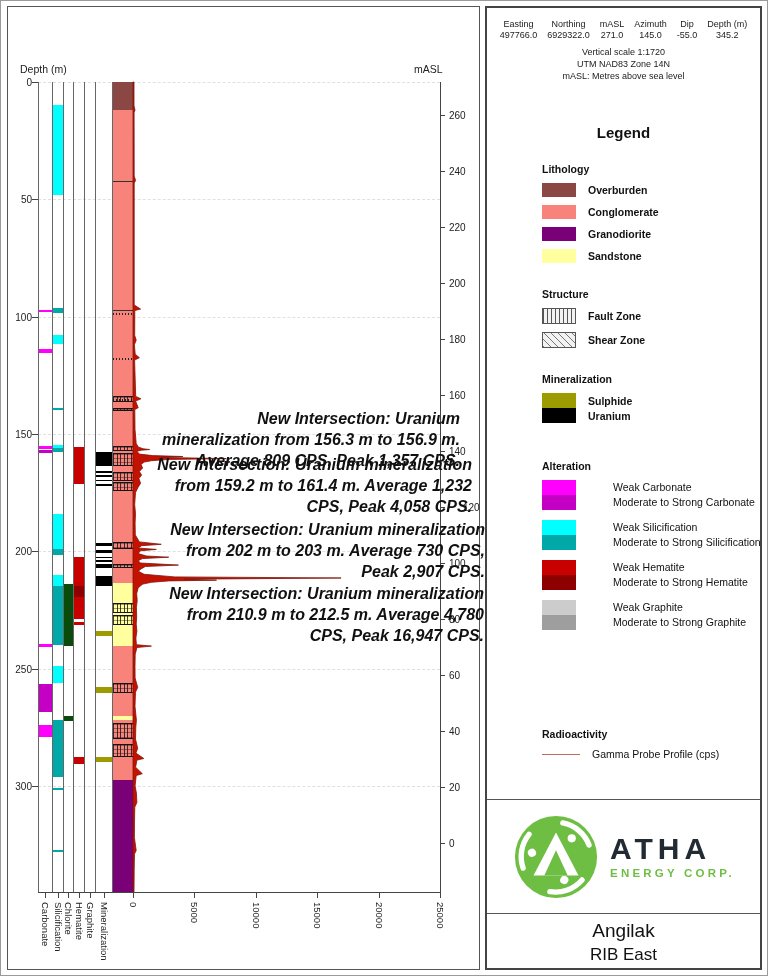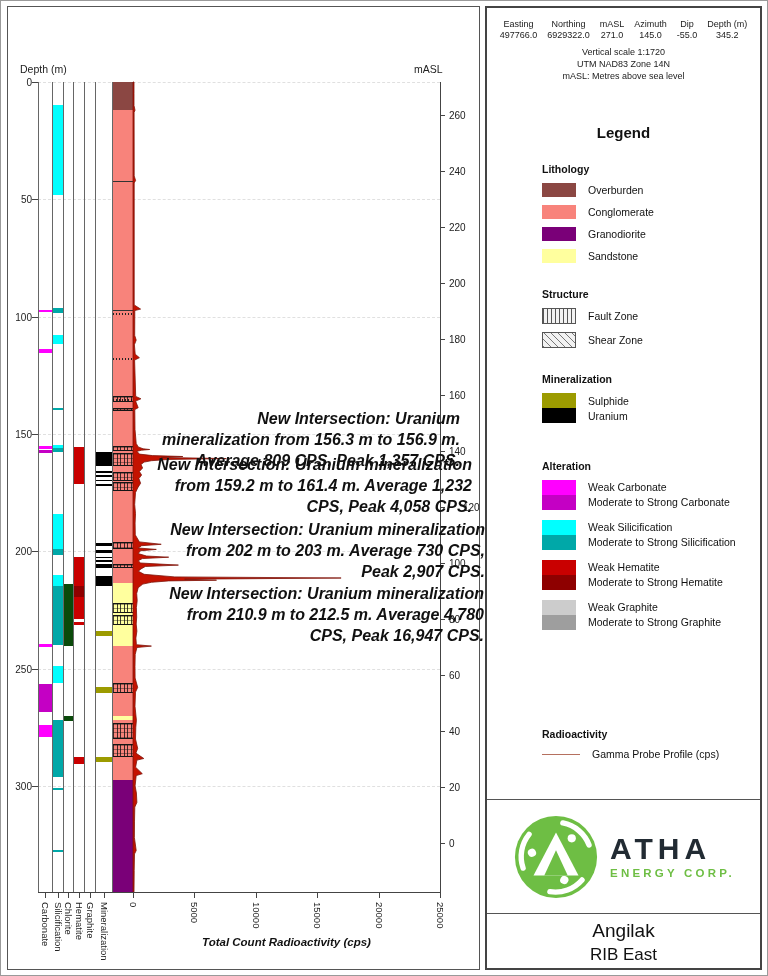--- a/index.html
+++ b/index.html
@@ -34,25 +34,25 @@
   .meta-col{text-align:center;}
   .meta-label{font-size:9px;color:#222;}
   .meta-value{font-size:9px;color:#222;margin-top:1px;}
   .rp-note{font-size:9px;color:#222;margin-top:2px;}
   #rp-note1{margin-top:7px;}
   #legend-title{position:absolute;top:116px;left:0;width:100%;text-align:center;font-size:15px;font-weight:bold;}
   .lsection{position:absolute;left:0;width:100%;}
   .lheading{font-size:10.5px;font-weight:bold;margin-left:55px;margin-bottom:8px;}
   .lrow{display:flex;align-items:center;margin-left:55px;margin-bottom:8px;}
   .lrow .swatch{width:34px;height:14px;flex:0 0 34px;}
-  .lrow .llabel{font-size:10.5px;margin-left:12px;white-space:nowrap;}
+  .lrow .llabel{font-size:10.5px;margin-left:12px;white-space:nowrap;font-weight:bold;}
   .pattern-swatch{width:34px;height:16px;flex:0 0 34px;border:1px solid #555;background-color:#f2f2f2;}
   .pat-vertical{background-image:repeating-linear-gradient(90deg,#555 0 1px,transparent 1px 4px);}
   .pat-diagonal{background-image:repeating-linear-gradient(45deg,#777 0 1px,transparent 1px 5px);}
-  .stack-row{display:flex;margin-left:55px;margin-bottom:0;}
+  .stack-row{display:flex;margin-left:55px;margin-bottom:0;gap:25px;}
   .stack-swatches{width:34px;flex:0 0 34px;}
   .stack-swatches .half{width:34px;height:15px;}
   .stack-labels{margin-left:12px;}
   .stack-labels div{font-size:10.5px;line-height:15px;white-space:nowrap;}
   .alt-item{margin-bottom:10px;}
   #radio-row{display:flex;align-items:center;margin-left:55px;margin-top:8px;}
   #gamma-line-sample{width:38px;height:0;border-top:1.5px solid #b5705f;flex:0 0 38px;}
   #radio-row .llabel{font-size:10.5px;margin-left:12px;}
   #logo-section{position:absolute;left:0;top:791px;width:100%;height:114px;border-top:1px solid #555;
     display:flex;align-items:center;justify-content:center;}
@@ -67,21 +67,20 @@
 </head>
 <body>
 
 <div id="page">
 
   <div id="log-panel">
     <div id="log">
       <div class="axis-top-label" style="left:12px;top:56px;">Depth (m)</div>
       <div class="axis-top-label" style="left:406px;top:56px;">mASL</div>
 
-      <div id="xaxis-title" style="left:125px;top:929px;width:307px;">Total Count Radioactivity (cps)</div>
     <div class="gridline" style="left: 30px; width: 402px; top: 75px;"></div>
         <div class="tickmark" style="left: 24px; top: 75px; width: 6px; height: 1px;"></div>
         <div class="tick-label depth-label" style="left: 0px; top: 70px;">0</div>
         <div class="gridline" style="left: 30px; width: 402px; top: 192.323px;"></div>
         <div class="tickmark" style="left: 24px; top: 192.323px; width: 6px; height: 1px;"></div>
         <div class="tick-label depth-label" style="left: 0px; top: 187.323px;">50</div>
         <div class="gridline" style="left: 30px; width: 402px; top: 309.647px;"></div>
         <div class="tickmark" style="left: 24px; top: 309.647px; width: 6px; height: 1px;"></div>
         <div class="tick-label depth-label" style="left: 0px; top: 304.647px;">100</div>
         <div class="gridline" style="left: 30px; width: 402px; top: 426.97px;"></div>

